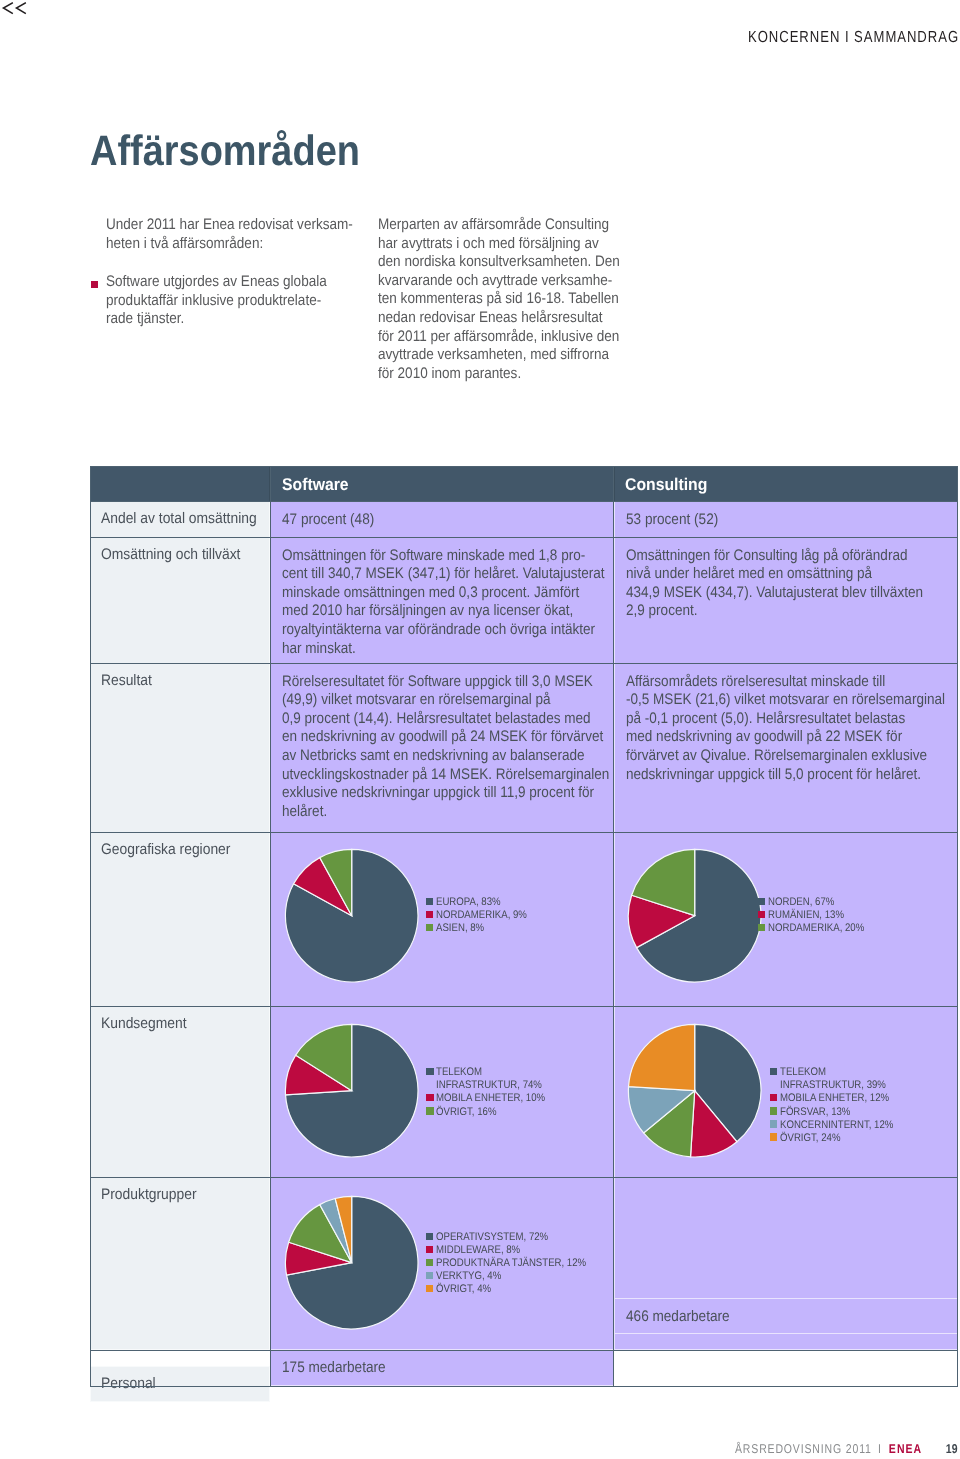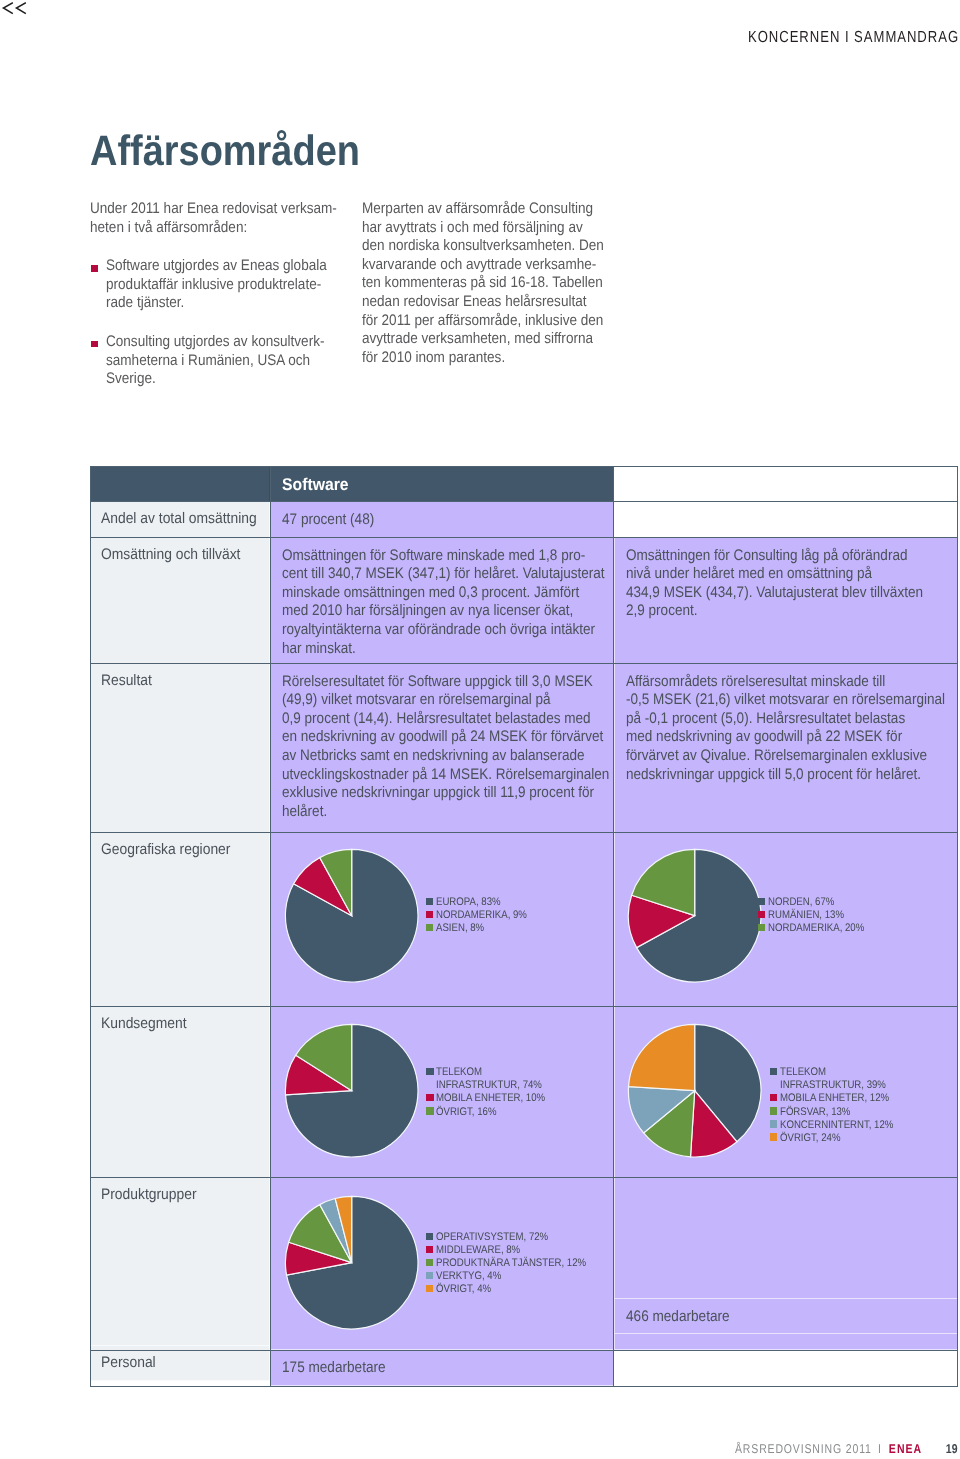--- a/index.html
+++ b/index.html
@@ -34,21 +34,21 @@
     margin: 0; transform-origin: 0 0; transform: scaleX(0.891);
     font-size: 42.6px; font-weight: bold; color: #3d5666;
     letter-spacing: 0px; line-height: 1;
   }
 
   
   .col { position: absolute; font-size: 15.3px; line-height: 18.6px; color: #58595b; }
   .ln { display: block; white-space: pre; width: max-content; transform: scaleX(0.886); transform-origin: 0 50%; }
   .intro-left  { left: 90px;  top: 200px; width: 252px; }
   .intro-right { left: 362px; top: 200px; width: 256px; }
-  .col p { margin: 0; }
+  .col p { margin: 16px; }
   .bullets { margin: 18.6px 0 0 0; padding: 0; list-style: none; }
   .bullets li { position: relative; padding-left: 16.3px; margin-top: 20px; }
   .bullets li .bullet-square {
     position: absolute; left: 0.7px; top: 7.6px;
     width: 6.9px; height: 6.9px; background: #b50a3f;
   }
 
   
   .tbl {
     position: absolute; left: 90px; top: 466px;
@@ -112,44 +112,45 @@
 
   <h1 class="page-title">Affärsområden</h1>
 
   <div class="col intro-left">
     <p class="lead">
         <span class="ln">Under 2011 har Enea redovisat verksam-</span>
         <span class="ln">heten i två affärsområden:</span>
       </p>
     <ul class="bullets">
       <li><span class="bullet-square"></span><span><span class="ln">Software utgjordes av Eneas globala</span><span class="ln">produktaffär inklusive produktrelate-</span><span class="ln">rade tjänster.</span></span></li>
-      <li><span class="bullet-square"></span><span><span class="ln">Consulting utgjordes av konsultverk-</span><span class="ln">samheterna i Rumänien, USA och</span><span class="ln">Sverige.</span></span></li>
     </ul>
   </div>
 
   <div class="col intro-right">
     <p>
         <span class="ln">Merparten av affärsområde Consulting</span>
         <span class="ln">har avyttrats i och med försäljning av</span>
         <span class="ln">den nordiska konsultverksamheten. Den</span>
         <span class="ln">kvarvarande och avyttrade verksamhe-</span>
         <span class="ln">ten kommenteras på sid 16-18. Tabellen</span>
         <span class="ln">nedan redovisar Eneas helårsresultat</span>
         <span class="ln">för 2011 per affärsområde, inklusive den</span>
         <span class="ln">avyttrade verksamheten, med siffrorna</span>
         <span class="ln">för 2010 inom parantes.</span>
       </p>
   </div>
 
   <div class="tbl">
     <div class="cell hdr" style="left:0;top:0;width:180px;height:36px"><span class="sx"></span></div>
     <div class="cell hdr" style="left:180.2px;top:0;width:343.6px;height:36px"><span class="sx">Software</span></div>
+    <div class="cell hdr" style="left:523.8px;top:0;width:343.8px;height:36px"><span class="sx">Consulting</span></div>
 
     <div class="cell lbl" style="left:0;top:35px;width:180px;height:37px"><span class="sx">Andel av total omsättning</span></div>
     <div class="cell val" style="left:180.2px;top:35px;width:343.6px;height:37px"><span class="sx">47 procent (48)</span></div>
+    <div class="cell val" style="left:523.8px;top:35px;width:343.8px;height:37px"><span class="sx">53 procent (52)</span></div>
 
     <div class="cell lbl" style="left:0;top:71px;width:180px;height:127px"><span class="sx">Omsättning och tillväxt</span></div>
     <div class="cell val" style="left:180.2px;top:71px;width:343.6px;height:127px">
         <span class="ln">Omsättningen för Software minskade med 1,8 pro-</span>
         <span class="ln">cent till 340,7 MSEK (347,1) för helåret. Valutajusterat</span>
         <span class="ln">minskade omsättningen med 0,3 procent. Jämfört</span>
         <span class="ln">med 2010 har försäljningen av nya licenser ökat,</span>
         <span class="ln">royaltyintäkterna var oförändrade och övriga intäkter</span>
         <span class="ln">har minskat.</span>
       </div>
@@ -258,21 +259,21 @@
             <div class="lrow"><span class="sw" style="background:#41596b"></span><span class="ltxt">OPERATIVSYSTEM, 72%</span></div>
             <div class="lrow"><span class="sw" style="background:#bd0a40"></span><span class="ltxt">MIDDLEWARE, 8%</span></div>
             <div class="lrow"><span class="sw" style="background:#669640"></span><span class="ltxt">PRODUKTNÄRA TJÄNSTER, 12%</span></div>
             <div class="lrow"><span class="sw" style="background:#7ca3b9"></span><span class="ltxt">VERKTYG, 4%</span></div>
             <div class="lrow"><span class="sw" style="background:#e88c25"></span><span class="ltxt">ÖVRIGT, 4%</span></div>
           </div>
         </div>
       </div>
     <div class="cell val chart" style="left:523.8px;top:710.7px;width:343.8px;height:172.9px"></div>
 
-    <div class="cell lbl" style="left:0;top:879px;width:180px;height:36px"><span class="sx">Personal</span></div>
+    <div class="cell lbl" style="left:0;top:900px;width:180px;height:36px"><span class="sx">Personal</span></div>
     <div class="cell val" style="left:180.2px;top:883.6px;width:343.6px;height:36px"><span class="sx">175 medarbetare</span></div>
     <div class="cell val" style="left:523.8px;top:832px;width:343.8px;height:36px"><span class="sx">466 medarbetare</span></div>
     <div class="grid">
       <i style="left:0;top:0;width:868px;height:1px"></i>
       <i style="left:0;top:35px;width:868px;height:1px"></i>
       <i style="left:0;top:71px;width:868px;height:1px"></i>
       <i style="left:0;top:197px;width:868px;height:1px"></i>
       <i style="left:0;top:366px;width:868px;height:1px"></i>
       <i style="left:0;top:540px;width:868px;height:1px"></i>
       <i style="left:0;top:710.7px;width:868px;height:1px"></i>

